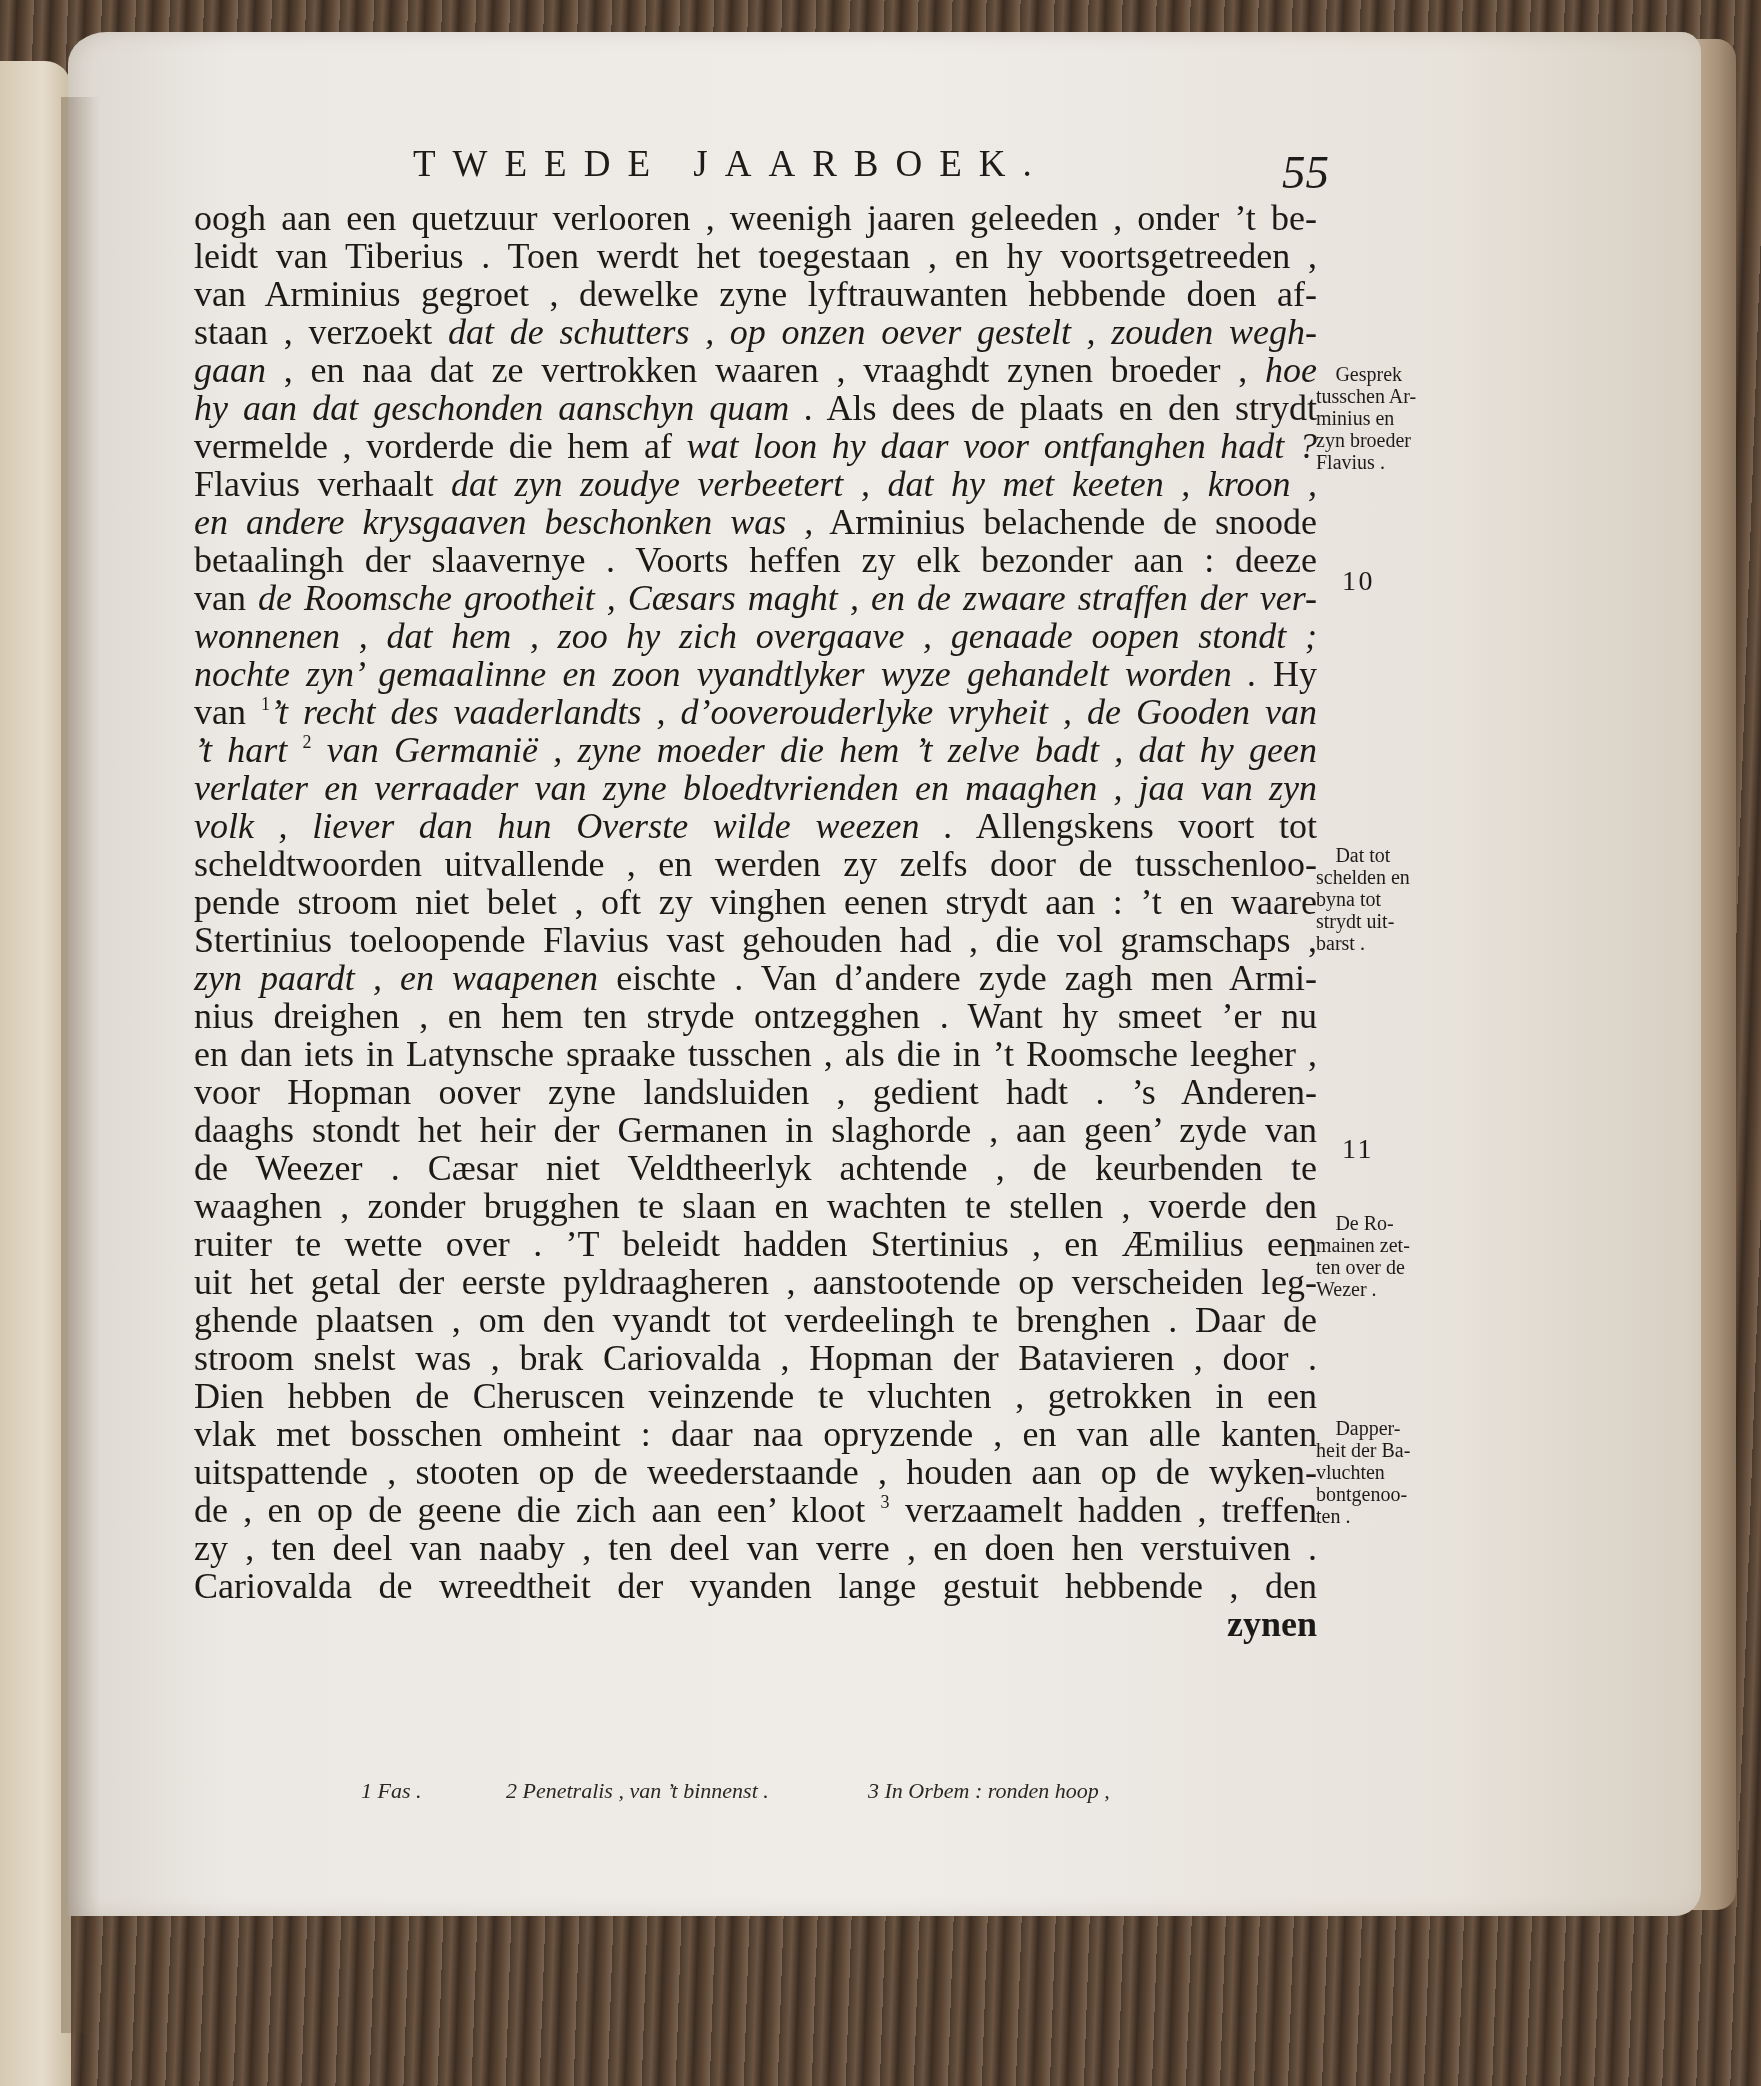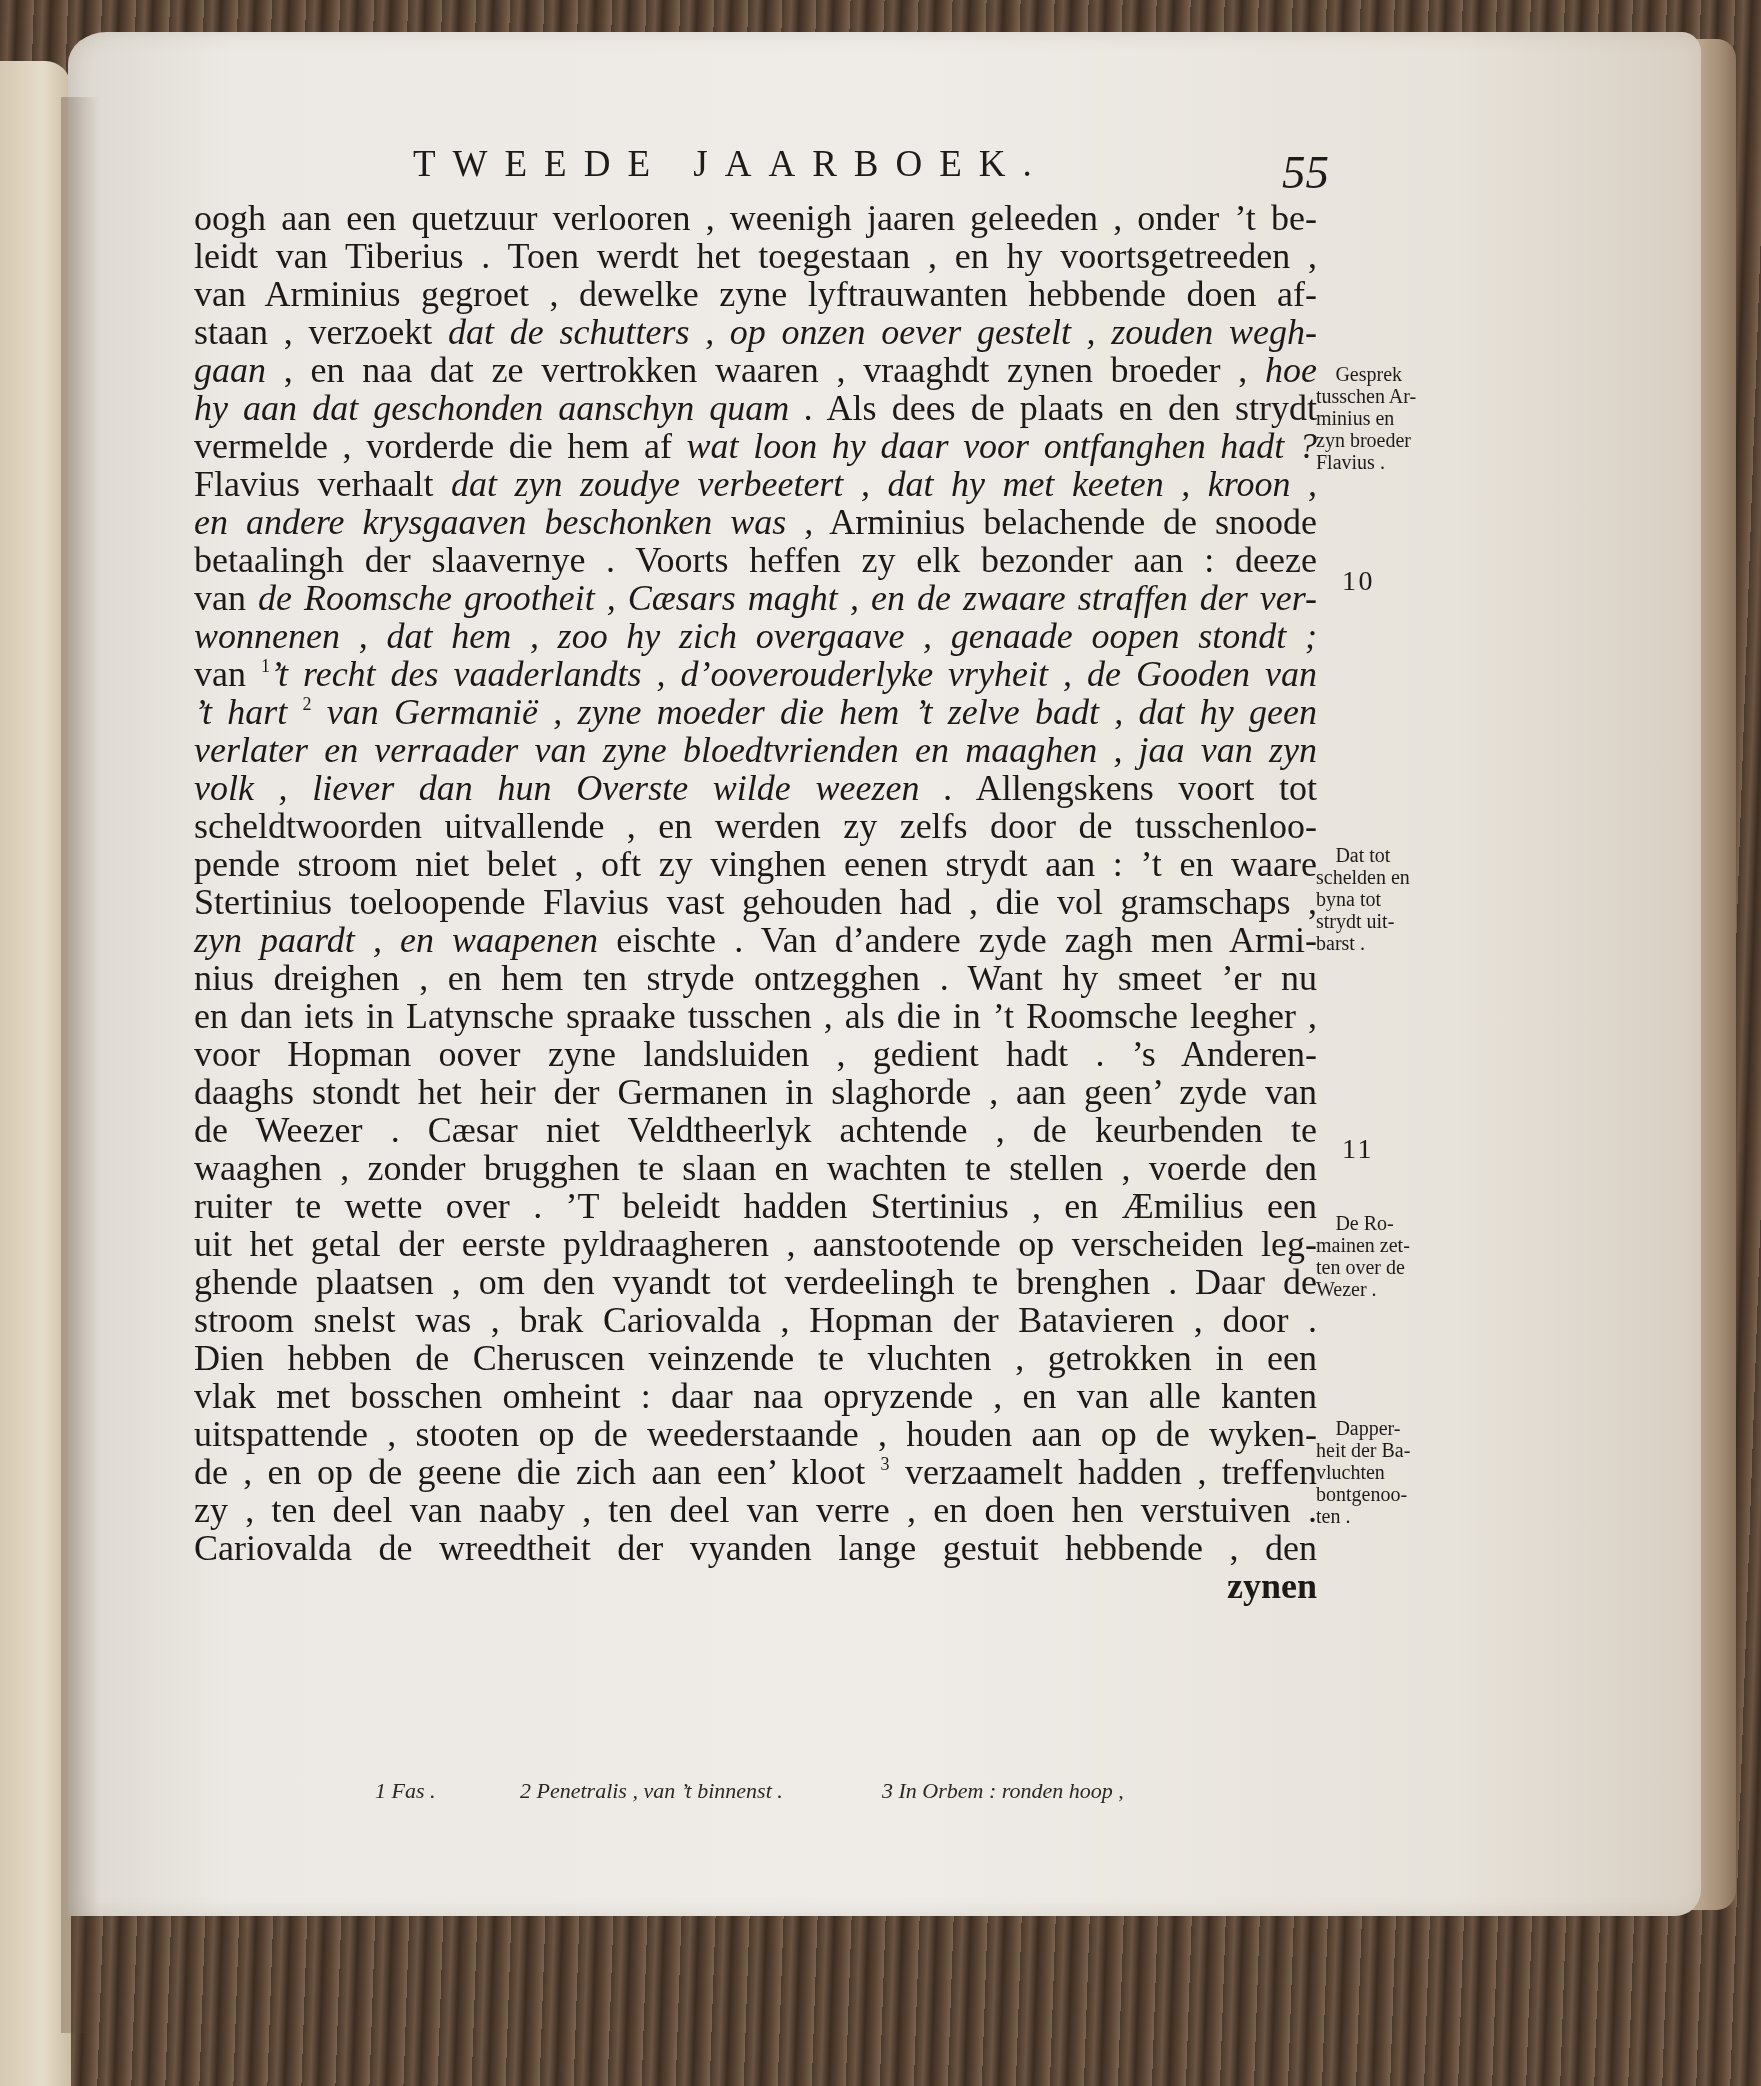--- a/index.html
+++ b/index.html
@@ -53,21 +53,21 @@
     color:#1e1c1a; width:142px;
   }
   .margin-note .indent { padding-left:19.4px; }
   .section-number {
     position:absolute; left:1342px; font-size:28px; color:#1e1c1a; letter-spacing:2.6px;text-align:center;
   }
   .footnotes {
     position:absolute; top:1778px; left:361px; width:903px; height:32px;
     font-size:22px; font-style:italic; color:#2a2724;
   }
-  .footnote { position:absolute; top:0; white-space:nowrap;margin-left:14px; }
+  .footnote { position:absolute; top:0; white-space:nowrap; }
 </style>
 </head>
 <body>
 
 <div class="left-page"></div>
 <div class="page-edges"></div>
 
 <div class="page"></div>
 <div class="gutter-shadow"></div>
 
@@ -82,20 +82,21 @@
     <span class="line"><span>van Arminius gegroet ,  dewelke zyne lyftrauwanten  hebbende doen af-</span></span>
     <span class="line"><span>staan ,  verzoekt </span><span class="it">dat de schutters ,  op onzen oever gestelt ,  zouden wegh-</span></span>
     <span class="line"><span class="it">gaan</span><span> ,  en naa dat ze vertrokken waaren ,  vraaghdt zynen broeder ,  </span><span class="it">hoe</span></span>
     <span class="line"><span class="it">hy aan dat geschonden aanschyn quam .</span><span>  Als dees de plaats en den strydt</span></span>
     <span class="line"><span>vermelde ,  vorderde die hem af </span><span class="it">wat loon hy daar voor ontfanghen hadt ?</span></span>
     <span class="line"><span>Flavius verhaalt </span><span class="it">dat zyn zoudye verbeetert ,  dat hy met keeten ,  kroon ,</span></span>
     <span class="line"><span class="it">en andere krysgaaven beschonken was ,</span><span> Arminius belachende de snoode</span></span>
     <span class="line"><span>betaalingh der slaavernye .   Voorts heffen zy elk bezonder aan :  deeze</span></span>
     <span class="line"><span>van </span><span class="it">de Roomsche grootheit ,  Cæsars maght ,  en de zwaare straffen der ver-</span></span>
     <span class="line"><span class="it">wonnenen ,  dat hem ,  zoo hy  zich overgaave ,  genaade oopen stondt ;</span></span>
+    <span class="line"><span class="it">nochte zyn’ gemaalinne en zoon vyandtlyker wyze gehandelt worden .</span><span>  Hy</span></span>
     <span class="line"><span>van </span><sup>1</sup><span class="it">’t recht des vaaderlandts ,  d’ooverouderlyke vryheit ,  de Gooden van</span></span>
     <span class="line"><span class="it">’t hart </span><sup>2</sup><span class="it"> van Germanië ,  zyne moeder die hem ’t zelve badt ,  dat hy geen</span></span>
     <span class="line"><span class="it">verlater en verraader van zyne bloedtvrienden en maaghen ,  jaa van zyn</span></span>
     <span class="line"><span class="it">volk ,  liever dan hun Overste wilde weezen .</span><span>  Allengskens voort tot</span></span>
     <span class="line"><span>scheldtwoorden uitvallende ,  en werden zy zelfs door de tusschenloo-</span></span>
     <span class="line"><span>pende stroom niet belet ,  oft zy vinghen eenen strydt aan :  ’t en waare</span></span>
     <span class="line"><span>Stertinius toeloopende Flavius vast gehouden had ,  die vol gramschaps ,</span></span>
     <span class="line"><span class="it">zyn paardt ,  en waapenen</span><span> eischte .  Van d’andere zyde zagh men Armi-</span></span>
     <span class="line"><span>nius dreighen ,  en hem ten stryde ontzegghen .  Want hy smeet ’er nu</span></span>
     <span class="line"><span>en dan iets in Latynsche spraake tusschen ,  als die in ’t Roomsche leegher ,</span></span>

